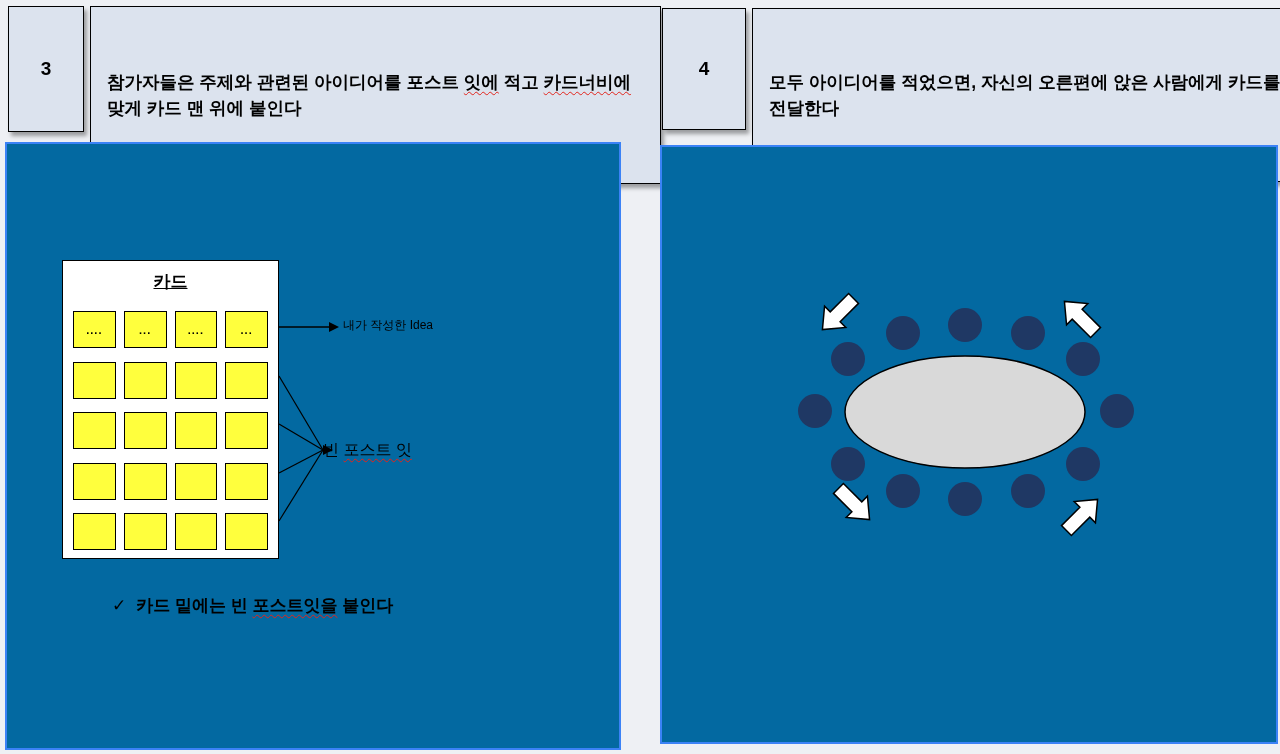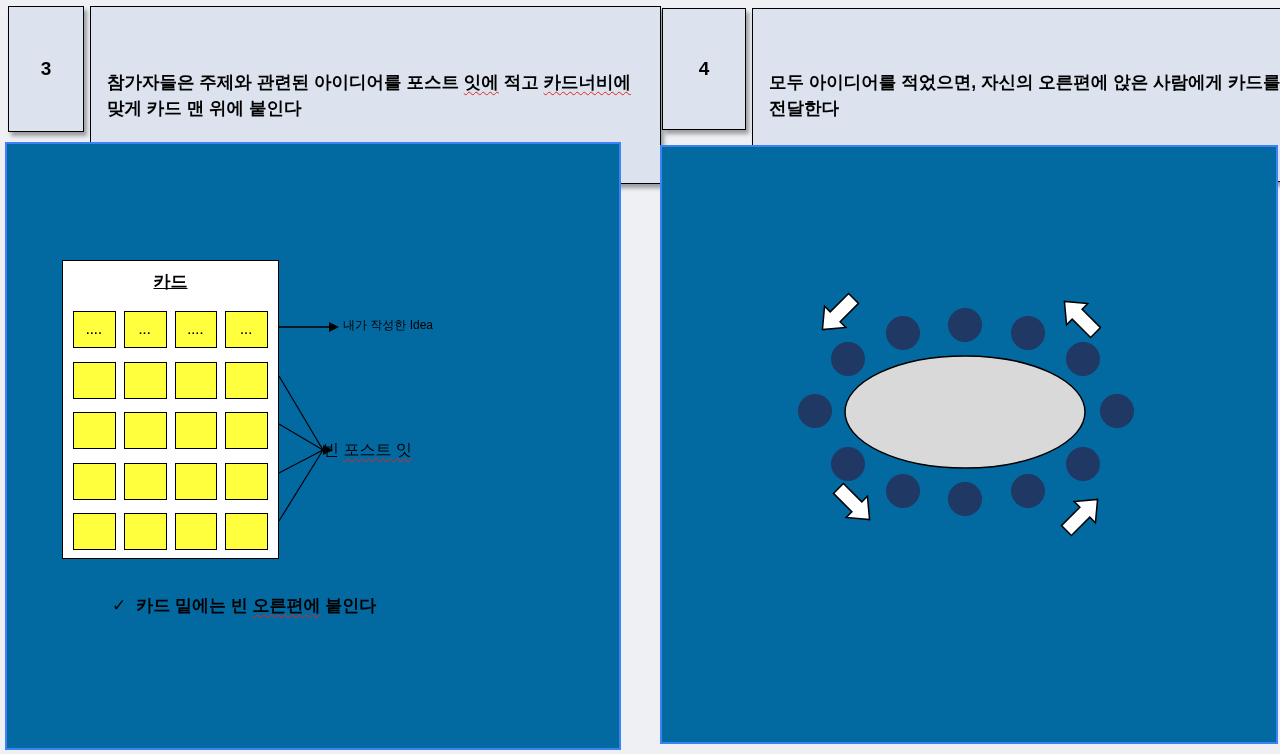--- a/index.html
+++ b/index.html
@@ -92,21 +92,21 @@
       <line x1="272" y1="280" x2="316" y2="306" stroke="#000" stroke-width="1.2"></line>
       <line x1="272" y1="329" x2="316" y2="306" stroke="#000" stroke-width="1.2"></line>
       <line x1="272" y1="377" x2="316" y2="306" stroke="#000" stroke-width="1.2"></line>
       <polygon points="316,301 326,306 316,311" fill="#000"></polygon>
     </svg>
 
     <div class="idea-label">내가 작성한 Idea</div>
     <div class="blank-label"><span>빈 </span><span class="wavy">포스트 잇</span></div>
 
     <div class="check-line">
-      <span class="check">✓</span><span><span>카드 밑에는 빈 </span><span class="wavy">오른편에</span><span> 붙인다</span></span>
+      <span class="check">✓</span><span><span>카드 밑에는 빈 </span><span class="wavy">포스트잇을</span><span> 붙인다</span></span>
     </div>
   </div>
 </div>
 
 <div class="panel" id="panel-right">
   <div class="num-box">
     <span>4</span>
   </div>
   <div class="title-box">
     <p class="title"><span>모두 아이디어를 적었으면, 자신의 오른편에 앉은 사람에게 카드를 전달한다</span></p>

